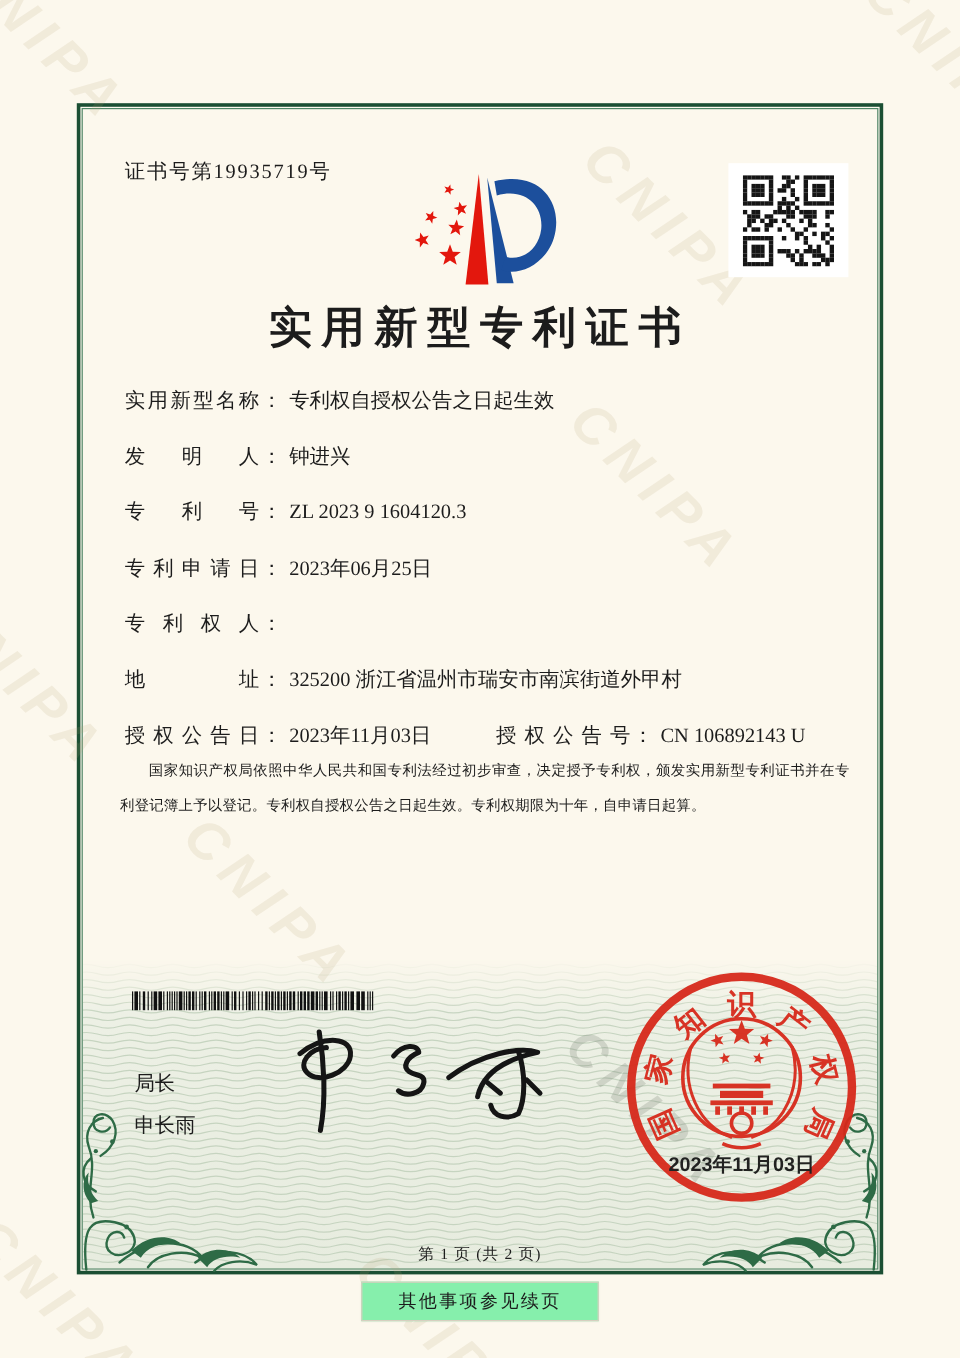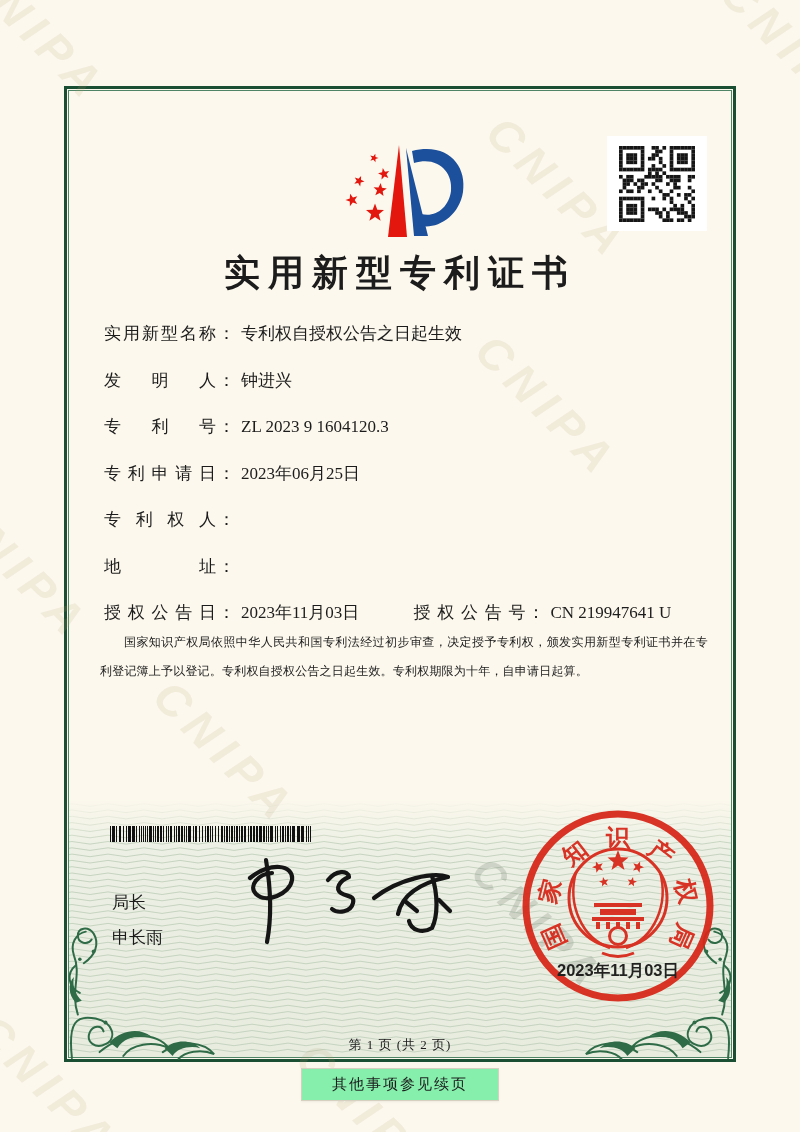--- a/index.html
+++ b/index.html
@@ -136,20 +136,21 @@
     <path d="M100,146 C112,136 128,138 136,146 C126,143 112,146 108,154 Z"></path>
     <path d="M10,100 C2,92 2,80 8,74 C6,84 10,92 16,98 Z"></path>
     <circle cx="40" cy="120" r="2"></circle>
       <circle cx="28" cy="48" r="2"></circle>
       <circle cx="14" cy="56" r="1.8"></circle>
   </g>
 </svg>
 
 <div class="content">
 
+  <div class="certno">证书号第19935719号</div>
 
   <svg class="logo" viewBox="0 0 150 102">
     <polygon points="73,7 62,99 81,99" fill="#e3170d"></polygon>
     <polygon points="80,10 88,98 102,98" fill="#1c4f9c"></polygon>
     <path d="M86,13 C122,4 141,28 137,54 C133,80 108,93 92,87 L95,76 C110,80 123,69 125,53 C127,34 112,18 88,25 Z" fill="#1c4f9c"></path>
     <g id="logostars" fill="#e3170d">
         <polygon points="49.3,15.7 49.5,18.9 52.5,19.9 49.5,21.1 49.5,24.3 47.4,21.8 44.4,22.7 46.1,20.0 44.3,17.4 47.4,18.2"></polygon>
         <polygon points="56.8,30.1 59.0,33.7 63.2,33.0 60.5,36.3 62.4,40.1 58.5,38.5 55.5,41.5 55.8,37.2 52.0,35.3 56.1,34.3"></polygon>
         <polygon points="35.1,37.9 35.0,41.8 38.5,43.5 34.7,44.5 34.2,48.4 32.1,45.1 28.3,45.8 30.7,42.8 28.8,39.4 32.5,40.7"></polygon>
         <polygon points="54.7,45.0 56.0,49.8 60.8,50.5 56.7,53.2 57.5,58.0 53.7,54.9 49.3,57.2 51.1,52.6 47.6,49.2 52.5,49.5"></polygon>
@@ -424,40 +425,41 @@
           <span>人</span>
         </span>
         <span class="colon">：</span>
     </div>
     <div class="frow">
       <span class="jlabel">
           <span>地</span>
           <span>址</span>
         </span>
         <span class="colon">：</span>
+        <span class="fval">325200 浙江省温州市瑞安市南滨街道外甲村</span>
     </div>
     <div class="frow">
       <span class="jlabel">
           <span>授</span>
           <span>权</span>
           <span>公</span>
           <span>告</span>
           <span>日</span>
         </span>
         <span class="colon">：</span>
         <span class="fval">2023年11月03日</span>
       <span class="jlabel pair2">
           <span>授</span>
           <span>权</span>
           <span>公</span>
           <span>告</span>
           <span>号</span>
         </span>
         <span class="colon">：</span>
-        <span class="fval">CN 219947641 U</span>
+        <span class="fval">CN 106892143 U</span>
     </div>
   </div>
 
   <div class="paras">
     <p>国家知识产权局依照中华人民共和国专利法经过初步审查，决定授予专利权，颁发实用新型专利证书并在专利登记簿上予以登记。专利权自授权公告之日起生效。专利权期限为十年，自申请日起算。</p>
   </div>
 
   <svg class="barcode" width="208" height="16">
       <g id="barcode">
         <rect x="0" y="0" width="1" height="16" fill="#111"></rect>

